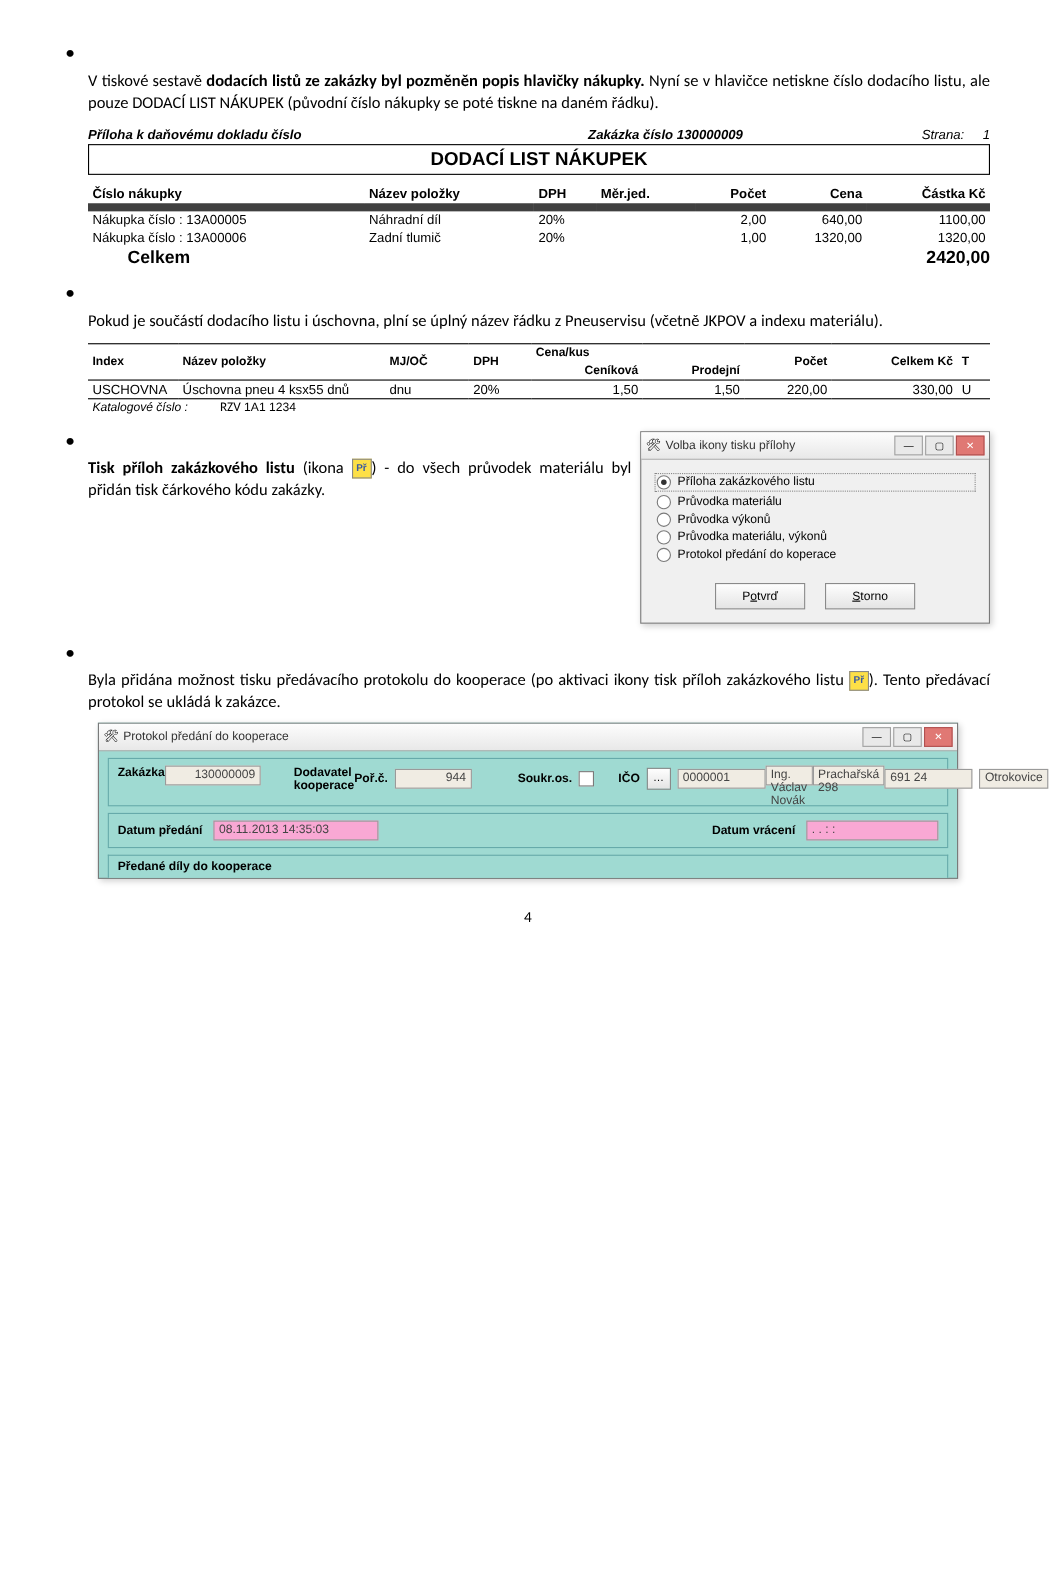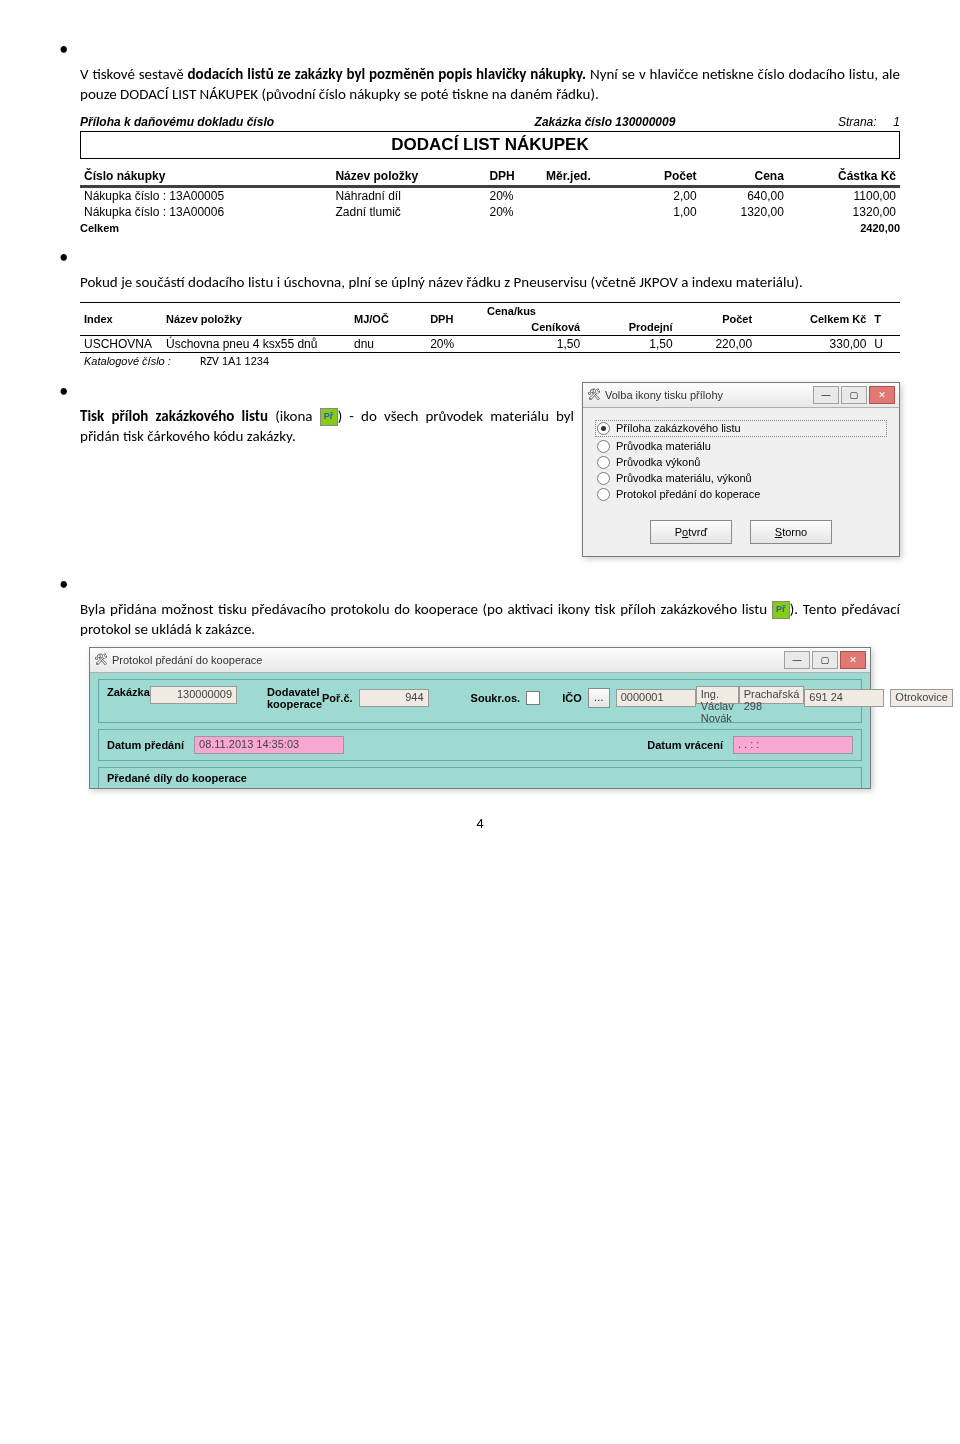--- a/index.html
+++ b/index.html
@@ -17,24 +17,24 @@
   b.strong { font-weight: bold; }
 
   
   .print-preview1 { margin: 10px 0 14px 20px; font-family: Arial, sans-serif; font-size: 12px; }
   .pp1-top { display: flex; font-style: italic; font-weight: bold; margin-bottom: 2px; }
   .pp1-top .left { flex: 1; }
   .pp1-top .mid { flex: 1; text-align: center; }
   .pp1-top .right { width: 120px; text-align: right; font-style: italic; font-weight: normal; }
   .pp1-title-box { border: 1px solid #000; padding: 3px 0; text-align: center; font-weight: bold; font-size: 17px; font-family: Arial; }
   .pp1-grid { width: 100%; border-collapse: collapse; margin-top: 8px; font-size: 12px; }
-  .pp1-grid th { border-bottom: 3px solid #404040; font-weight: bold; text-align: left; padding: 2px 4px; margin-left: 28px; }
+  .pp1-grid th { border-bottom: 7px solid #404040; font-weight: bold; text-align: left; padding: 2px 4px; margin-left: 28px; }
   .pp1-grid th.r, .pp1-grid td.r { text-align: right; }
   .pp1-grid td { padding: 1px 4px; }
-  .pp1-total { display: flex; font-weight: bold; font-size: 11px; margin-top: 2px; }
+  .pp1-total { display: flex; font-weight: bold; font-size: 16px; margin-top: 2px; margin-left: 36px; }
   .pp1-total .lbl { flex: 1; font-family: Arial; }
   .pp1-total .val { font-family: Arial; }
 
   
   .print-preview2 { margin: 10px 0 14px 20px; font-family: Arial, sans-serif; font-size: 12px; }
   .pp2-grid { width: 100%; border-collapse: collapse; font-size: 12px; }
   .pp2-grid th { border-bottom: 1px solid #000; border-top: 1px solid #000; font-weight: bold; text-align: left; padding: 2px 4px; font-size: 11px; }
   .pp2-grid th.r, .pp2-grid td.r { text-align: right; }
   .pp2-grid td { padding: 1px 4px; border-bottom: 1px solid #000; margin-left: 16px; }
   .pp2-sub { font-style: italic; font-size: 11px; margin-top: 1px; padding-left: 4px;}
@@ -63,21 +63,21 @@
   .radio-row { display: flex; align-items: center; margin: 3px 0; cursor: default; }
   .radio-row .rdot { width: 11px; height: 11px; border: 1px solid #7a7a7a; border-radius: 50%; background: #fff; margin-right: 6px; display:flex; align-items:center; justify-content:center; }
   .radio-row .rdot.sel::after{content:""; width:5px; height:5px; background:#333; border-radius:50%;}
   .radio-row.sel { border: 1px dotted #888; padding: 1px; margin: 2px -2px; }
   .dlg-buttons { display: flex; justify-content: center; gap: 18px; padding: 10px 0 12px 0; }
   .dlg-btn { width: 80px; height: 22px; border: 1px solid #8a8a8a; background: linear-gradient(#fefefe,#e4e4e4); font-size: 11px; display:flex; align-items:center; justify-content:center; cursor: default; }
   .dlg-btn .u { text-decoration: underline; }
 
   .inline-icon {
     display: inline-block; width: 16px; height: 16px;
-    border: 1px solid #888; background: #84cc16;
+    border: 1px solid #888; background: #fde047;
     font-size: 9px; text-align: center; line-height: 15px;
     vertical-align: middle; font-family: Arial; font-weight: bold; color: #3a5aa0;
   }
 
   
   .dialog2 {
     width: 780px; margin: 8px auto 0 auto;
     border: 1px solid #7a7a7a; background: #9fdad2;
     font-family: Tahoma, Arial, sans-serif; font-size: 11px;
     box-shadow: 2px 2px 6px rgba(0,0,0,0.2);

